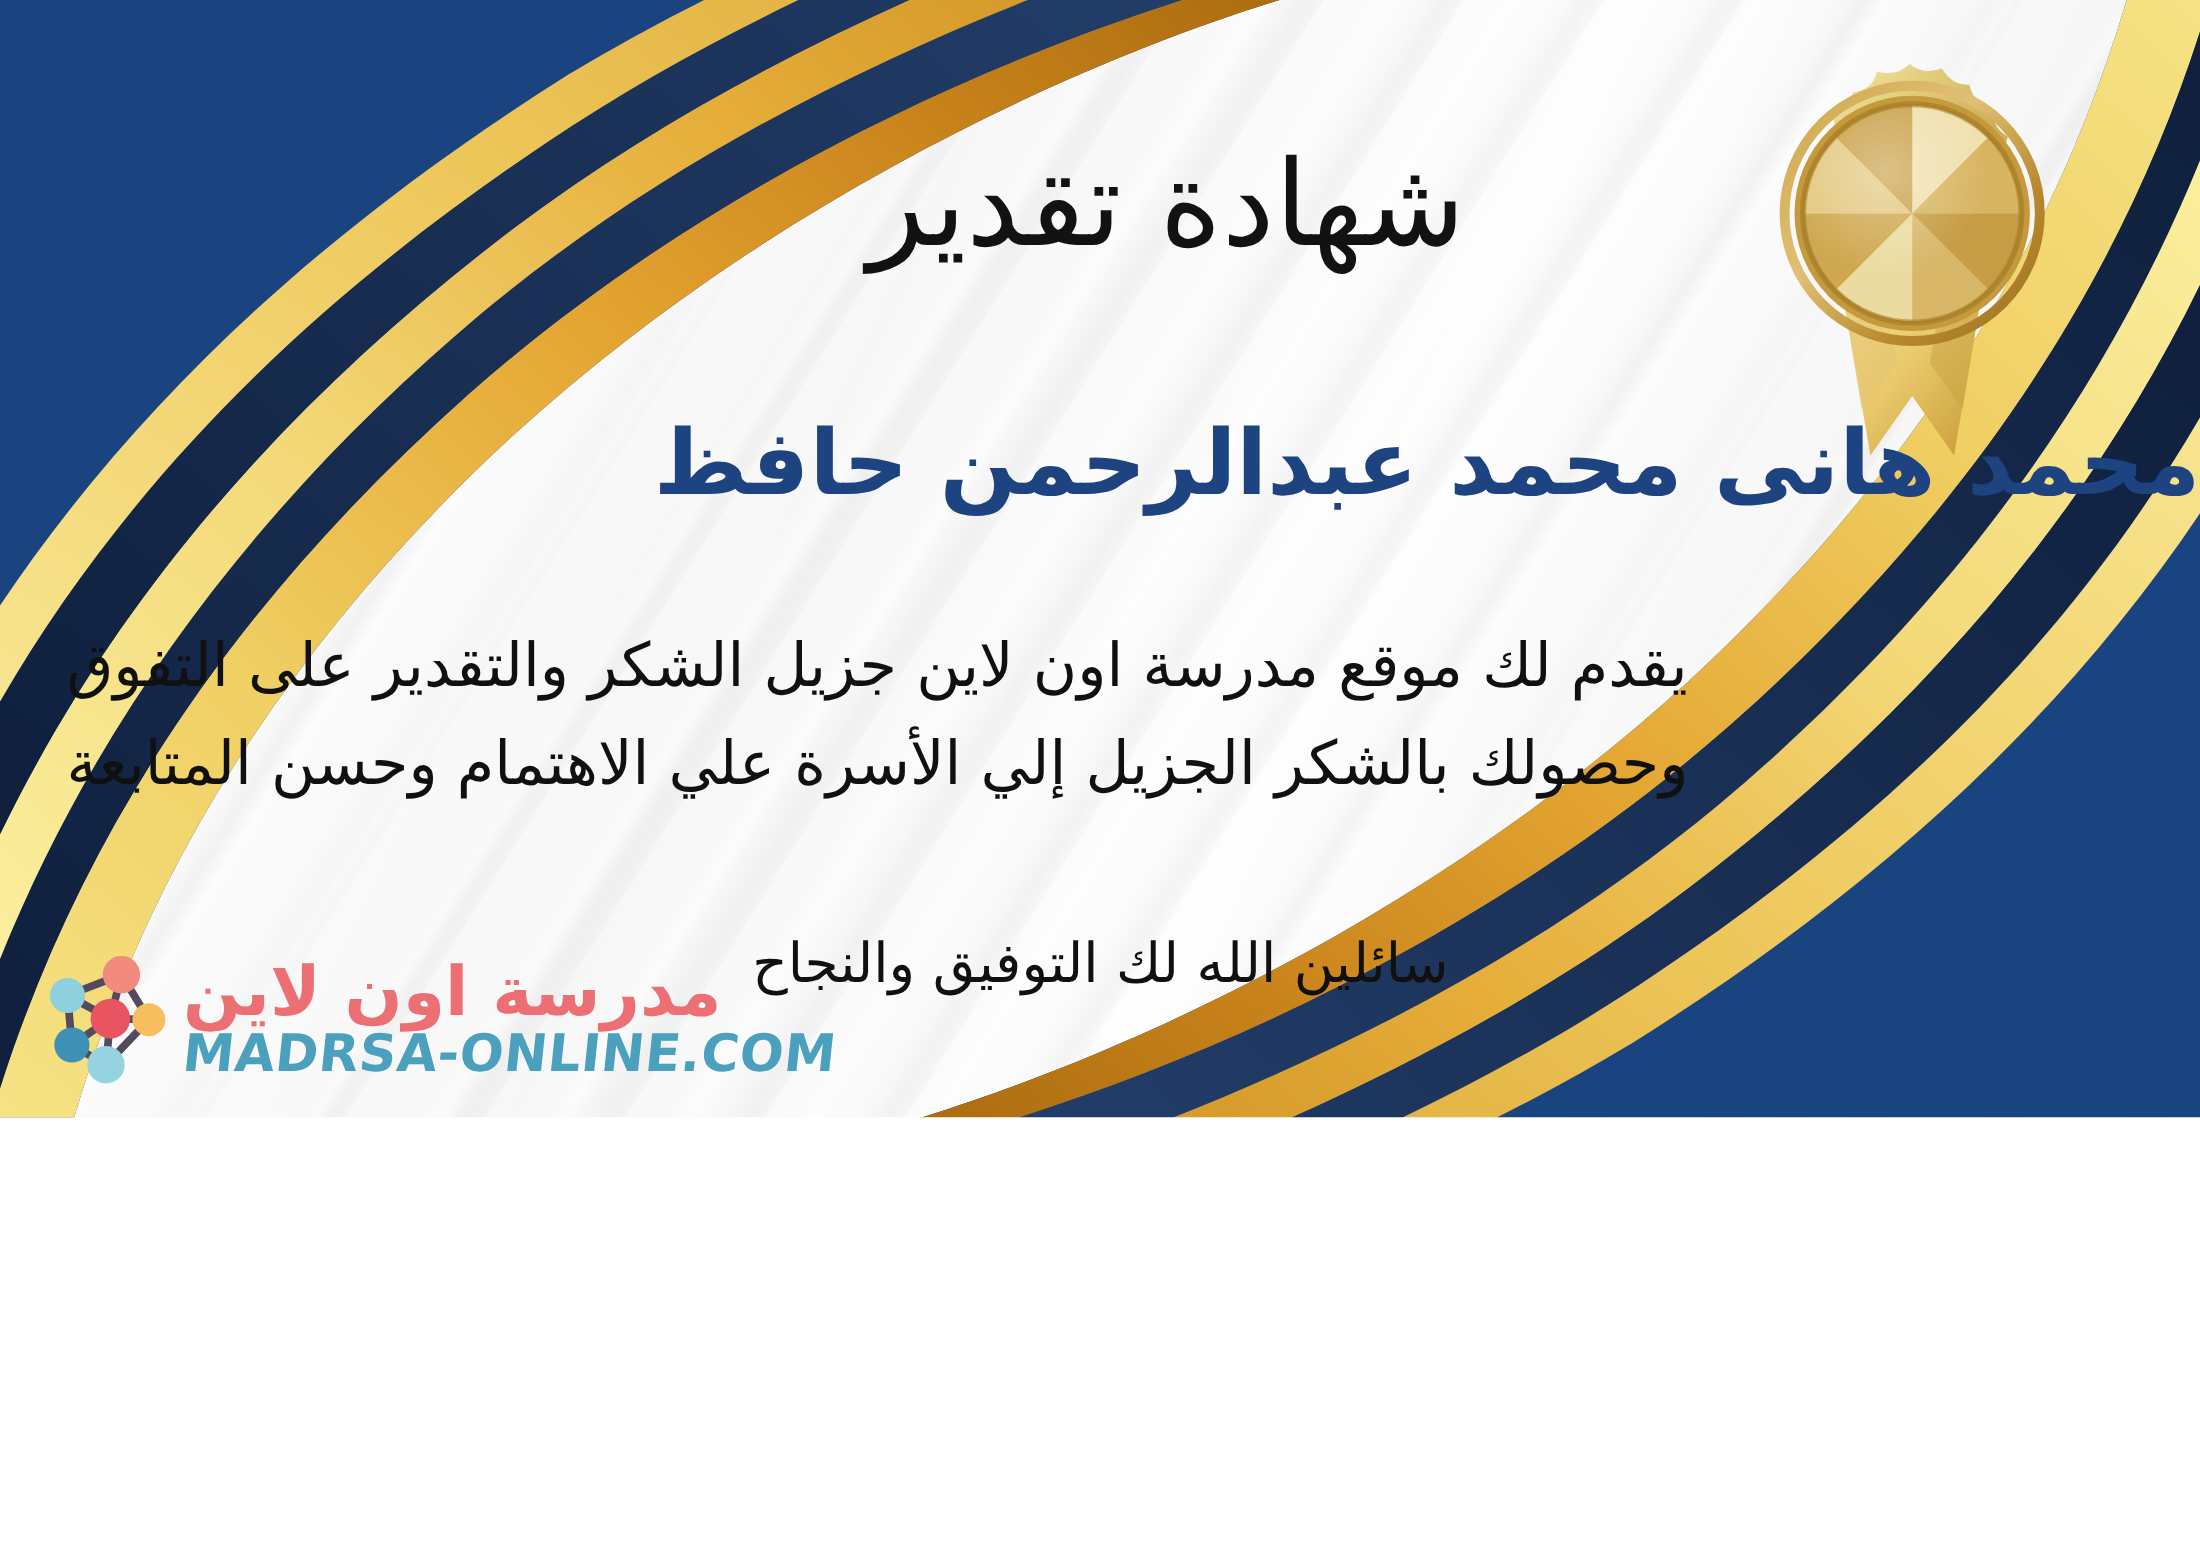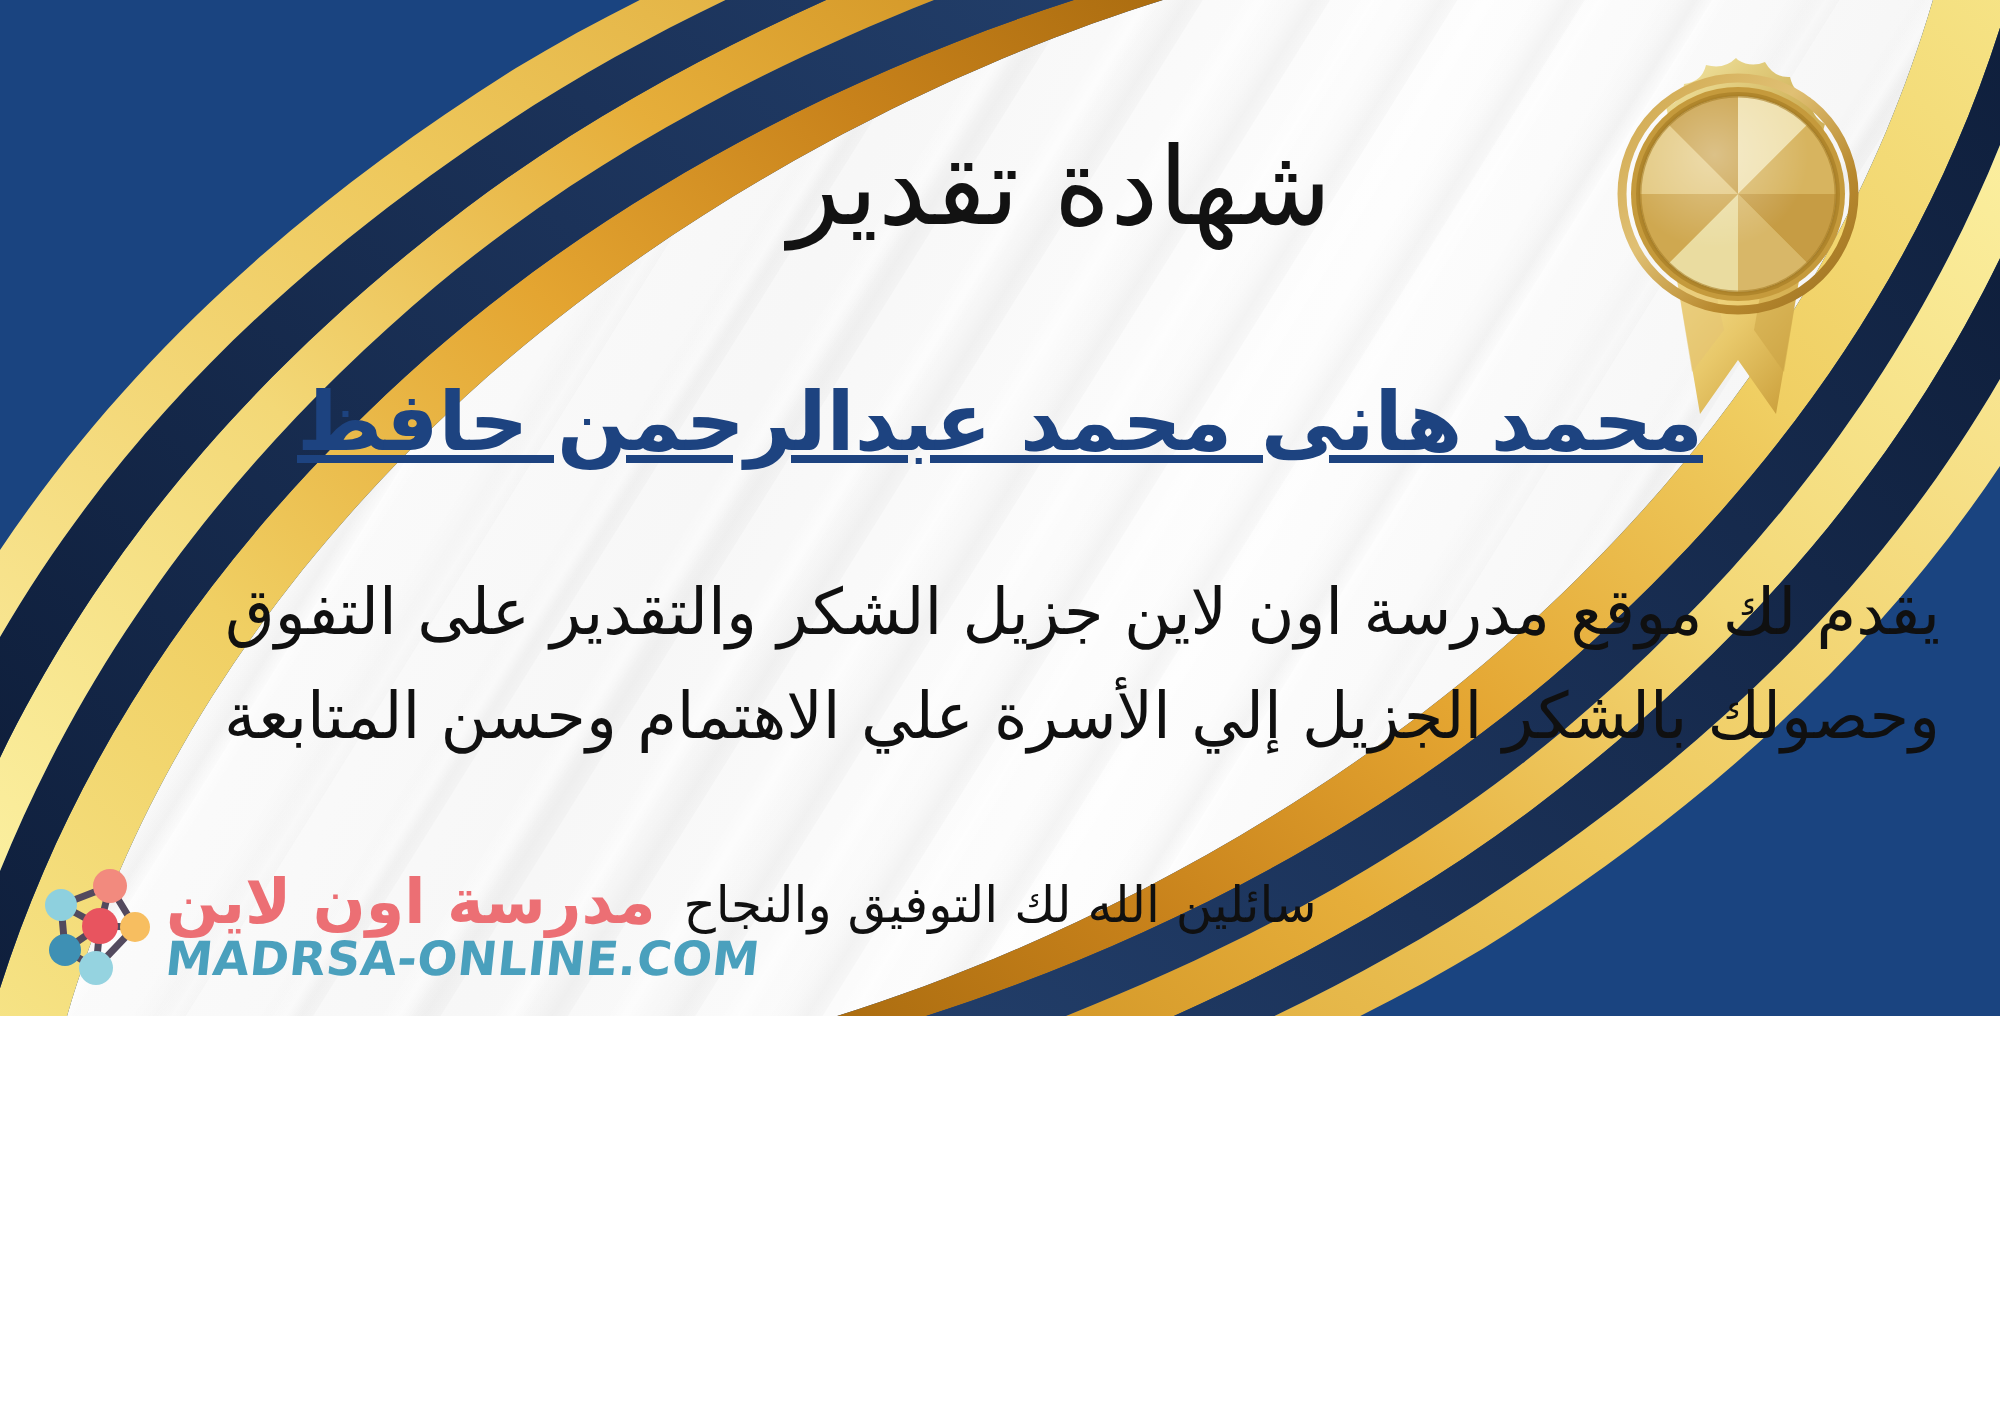--- a/index.html
+++ b/index.html
@@ -97,33 +97,31 @@
     width: 100%;
     padding-left: 120px;
     box-sizing: border-box;
   }
 
   .recipient-name {
     margin-top: 128px;
     font-size: 82px;
     font-weight: 700;
     color: #1d4380;
-    text-align: center;
     line-height: 1.15;
     width: 100%;
     letter-spacing: 0px;
-    text-decoration: underline;
   }
 
   .body-block {
     margin-top: 92px;
     width: 1880px;
-    text-align: right;
+    text-align: left;
     color: #101010;
-    font-size: 64px;
+    font-size: 55px;
     line-height: 1.62;
     font-weight: 400;
   }
   .body-line { white-space: nowrap; }
 
   .score {
     color: #1d4380;
     font-weight: 400;
     padding: 0 28px;
     letter-spacing: 1px;

